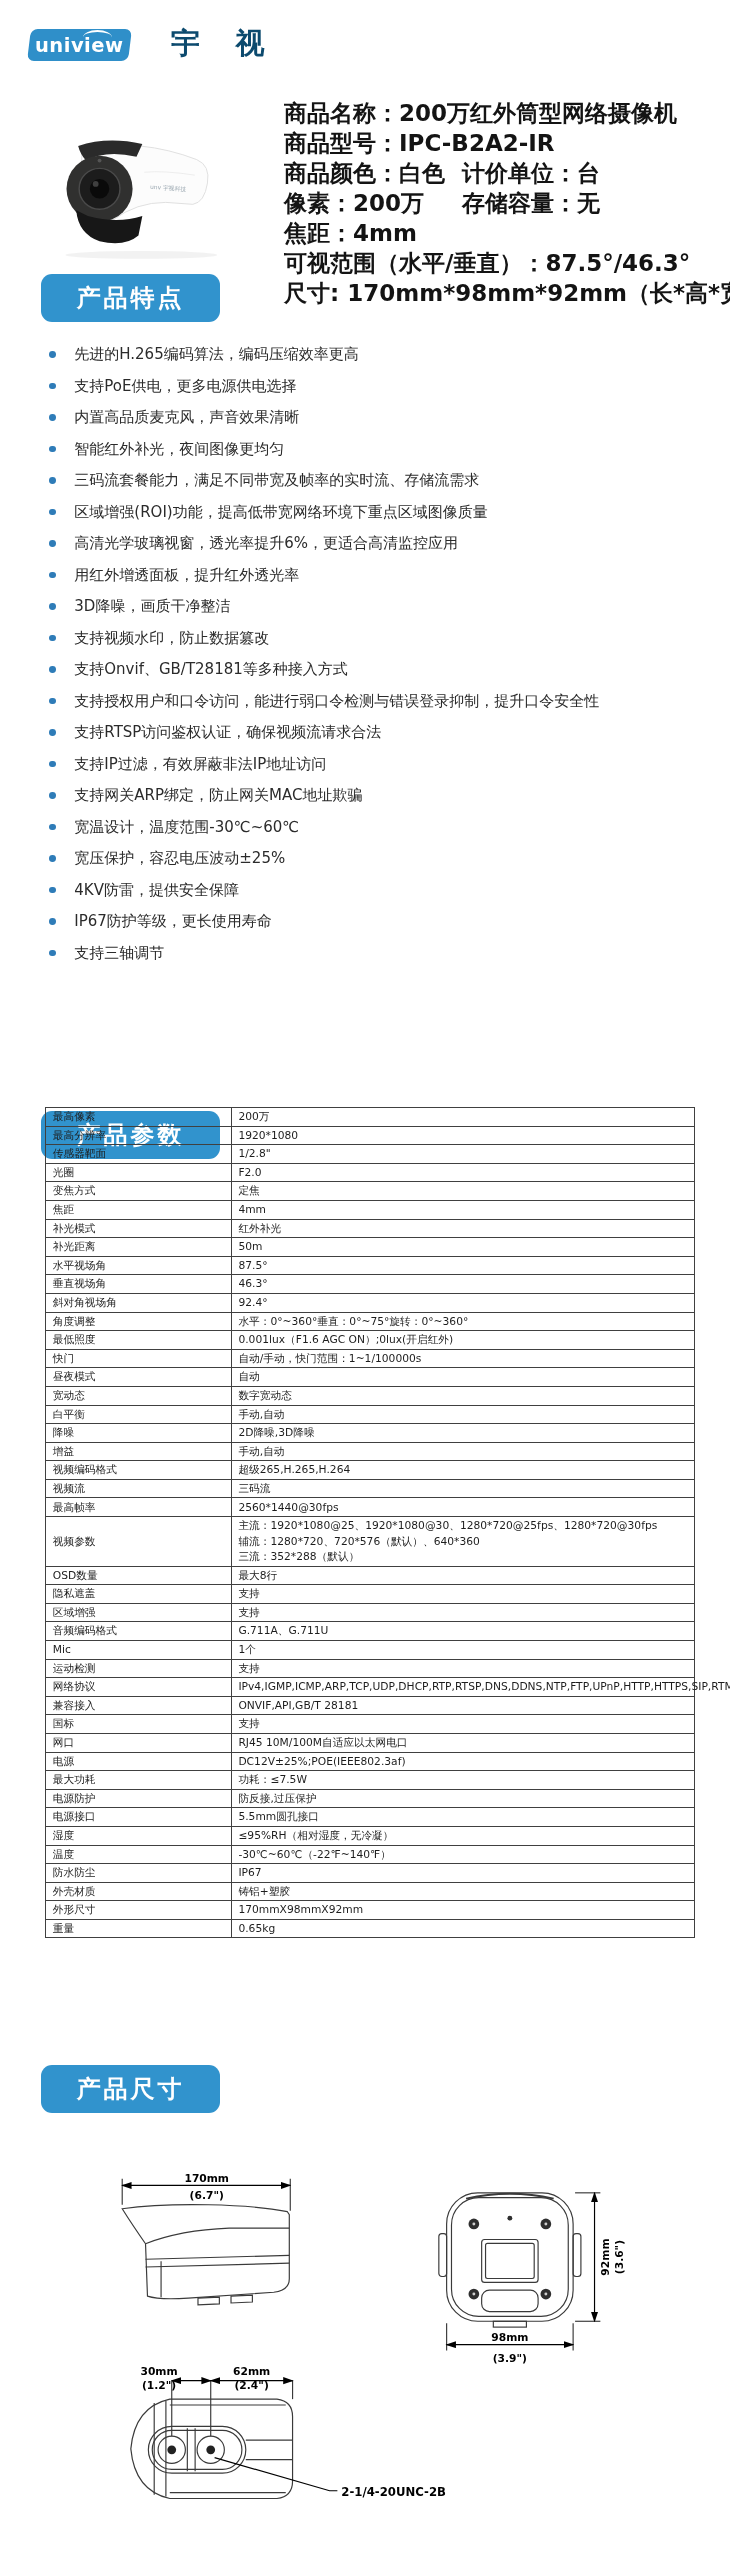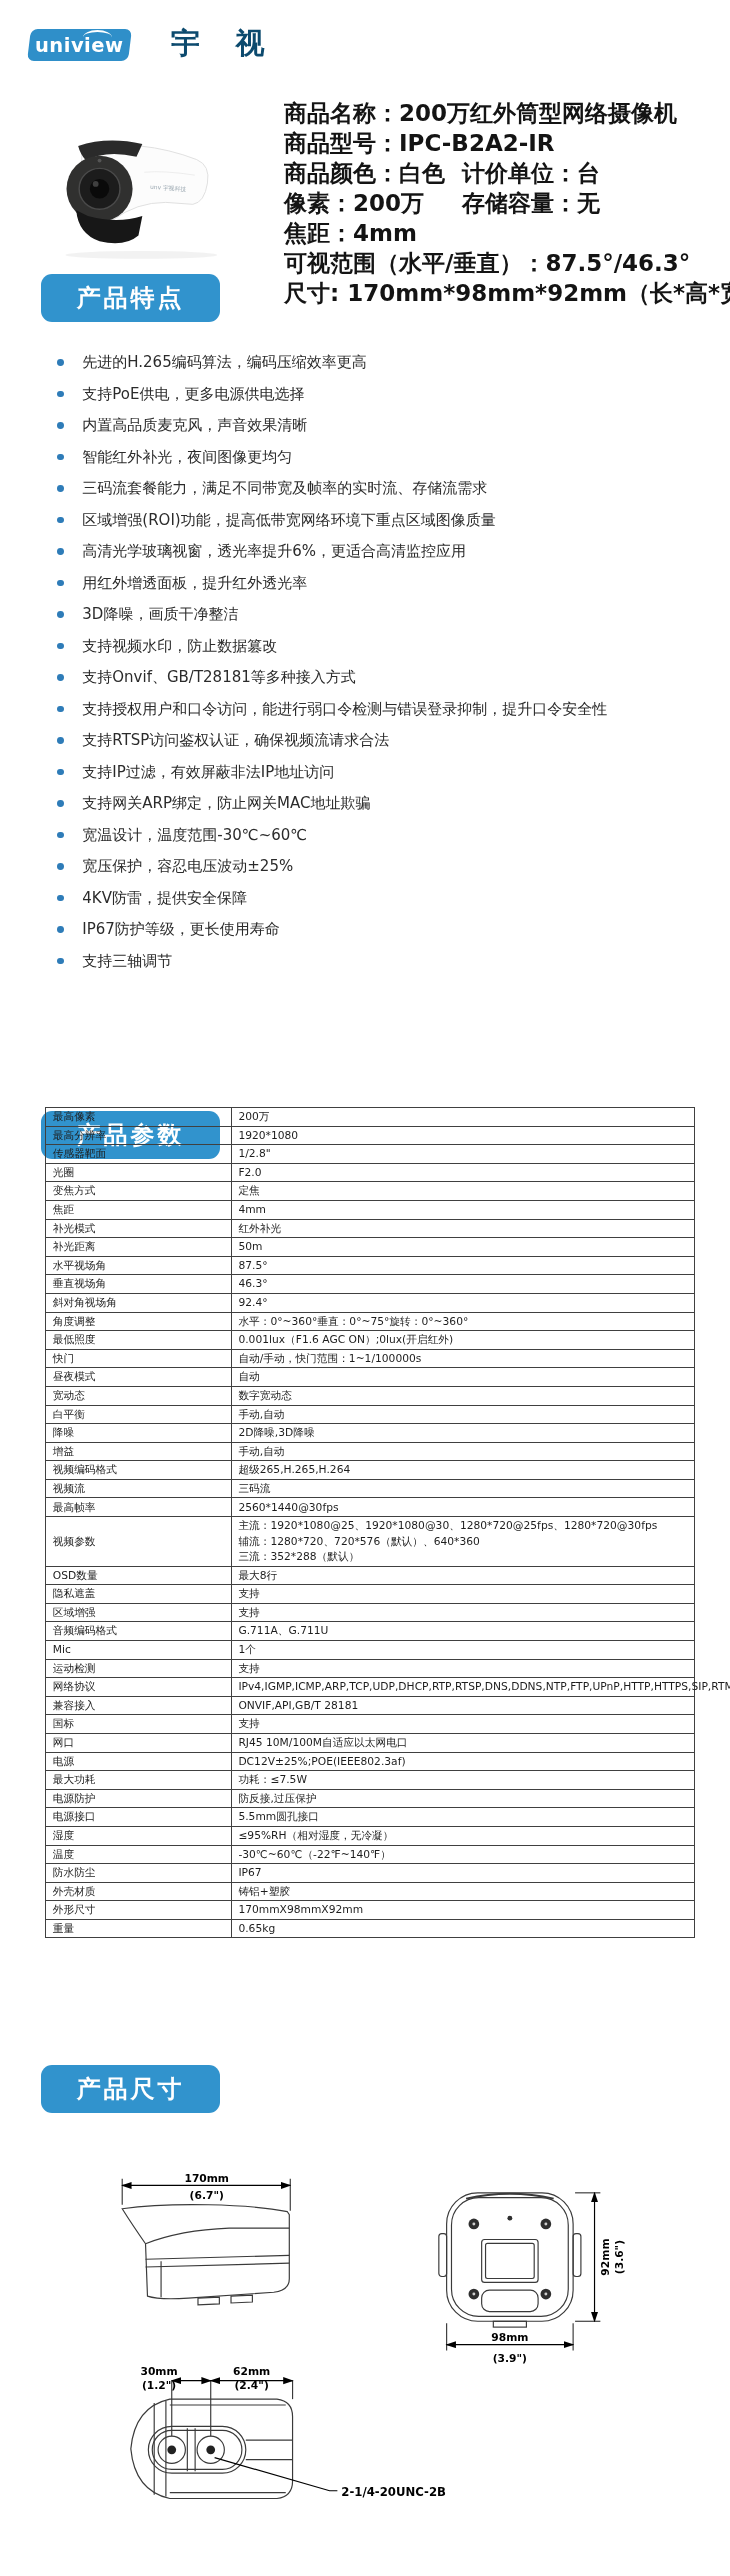--- a/index.html
+++ b/index.html
@@ -21,21 +21,21 @@
   .info-line{position:relative;height:30px;line-height:30px;white-space:nowrap;}
   .info-right{position:absolute;left:178px;top:0;}
 
   
   .badge{position:absolute;left:41px;width:179px;height:48px;background:#3193cd;border-radius:11px;
          color:#fff;font-size:24px;font-weight:bold;display:flex;align-items:center;justify-content:center;
          letter-spacing:2.9px;}
   #badge-features{top:274px;} #badge-params{top:1071px;margin-top:40px;} #badge-dims{top:2065px;}
 
   
-  .features{position:absolute;left:49px;top:345px;width:662px;list-style:none;margin:8px;padding:0;}
+  .features{position:absolute;left:49px;top:345px;width:662px;list-style:none;margin:0;padding:0;}
   .features li{display:flex;align-items:center;margin-bottom:12.5px;font-size:15px;color:#2b2b2b;
                white-space:nowrap;}
   .features .dot{flex:0 0 6.8px;width:6.8px;height:6.8px;border-radius:50%;background:#2e7cb8;margin-right:18.5px;}
 
   
   .params{position:absolute;left:45px;top:1107px;border-collapse:collapse;width:650px;table-layout:fixed;border-radius:11px;}
   .params td{border:1px solid #404040;font-size:10.7px;color:#1d1d1d;padding:1px 6.8px;line-height:1.45;
              height:15.6px;vertical-align:middle;}
   .params td.p-label{width:171px;}
   .params td.p-value{white-space:pre-line;}

